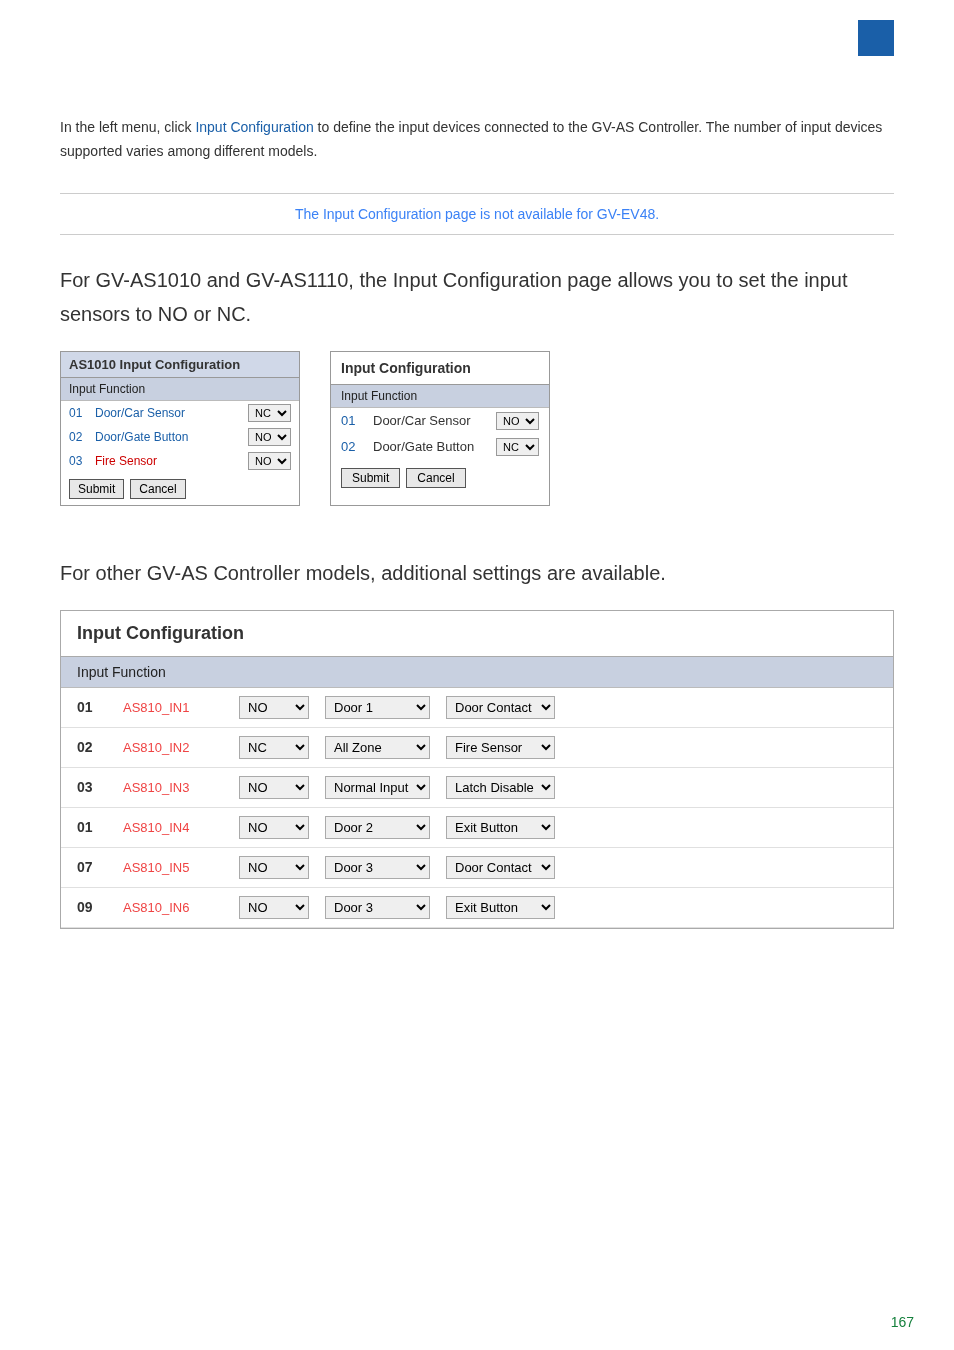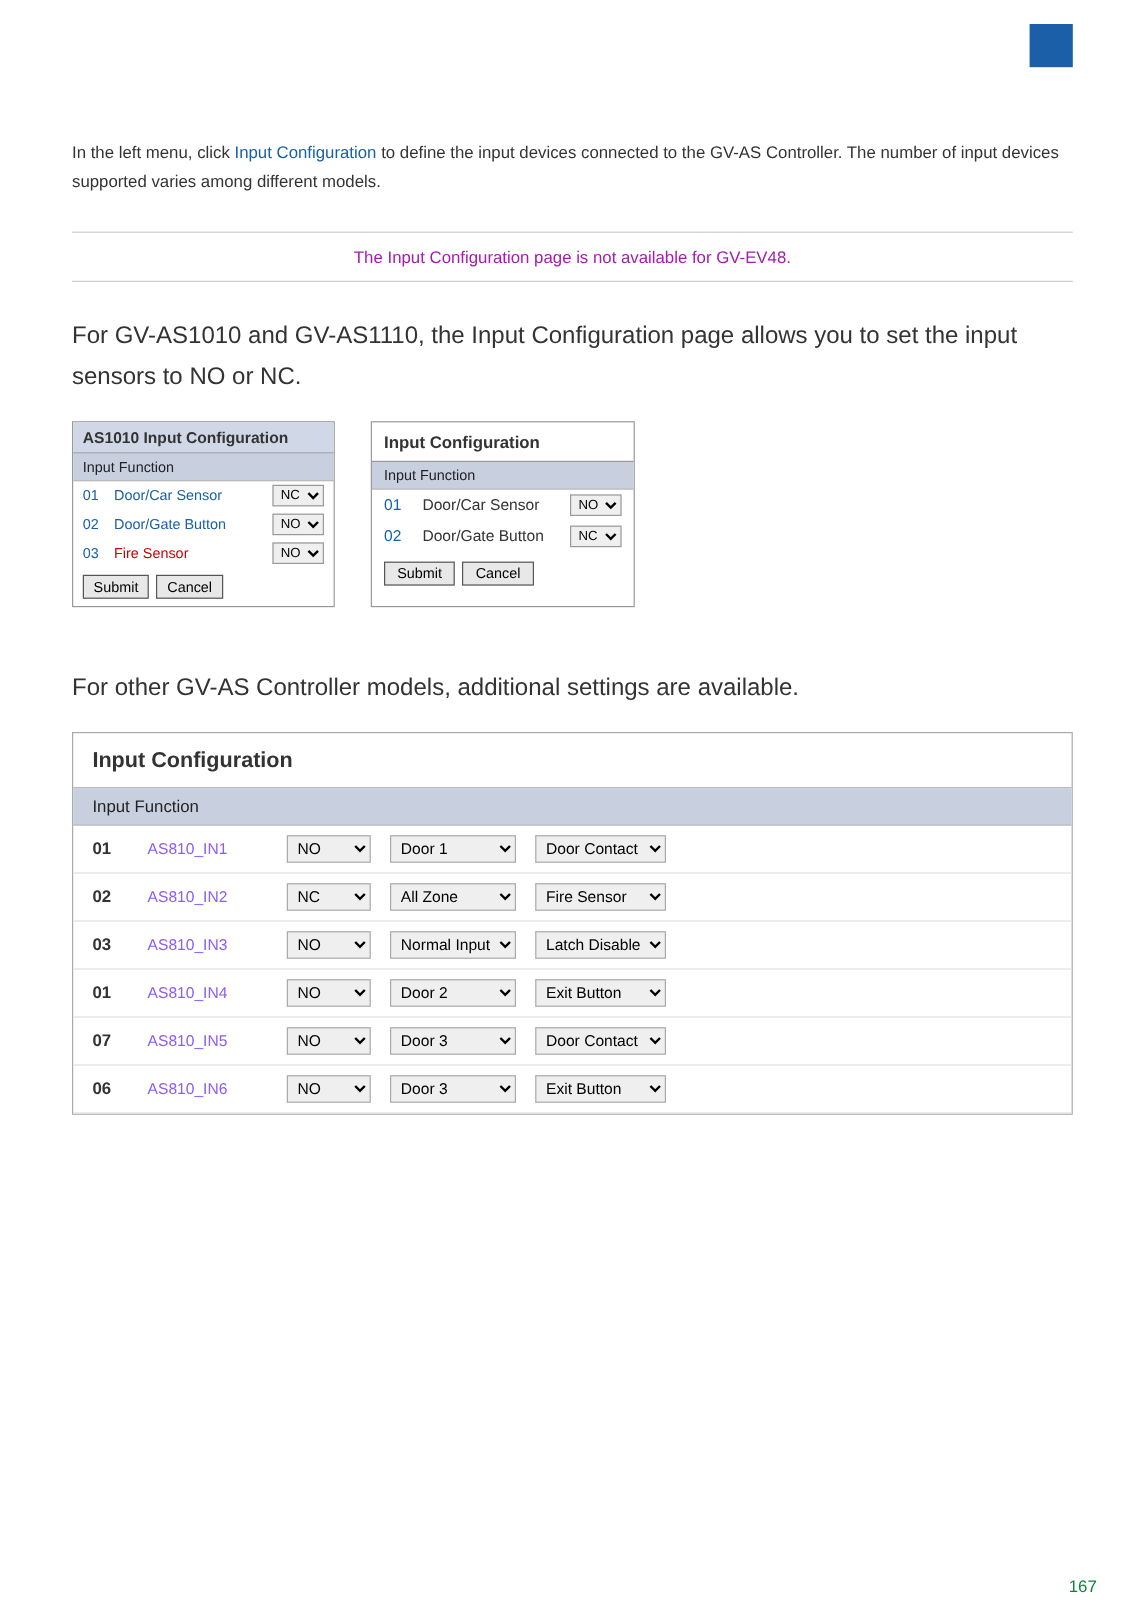--- a/index.html
+++ b/index.html
@@ -34,40 +34,40 @@
 
     .notice-box {
       border-top: 1px solid #ccc;
       border-bottom: 1px solid #ccc;
       padding: 12px 20px;
       margin-bottom: 28px;
       text-align: center;
     }
 
     .notice-text {
-      color: #a21caf;
+      color: #3b82f6;
       font-size: 14px;
     }
 
     .section-text {
       font-size: 20px;
       line-height: 1.7;
       margin-bottom: 20px;
     }
 
     .configs-row {
       display: flex;
       gap: 30px;
       margin-bottom: 50px;
     }
 
     
     .config-panel-old {
       border: 1px solid #999;
-      width: 219px;
+      width: 240px;
       font-size: 13px;
     }
 
     .config-panel-old .panel-title {
       background: #d0d8e8;
       padding: 5px 8px;
       font-weight: bold;
       font-size: 13px;
       color: #333;
       border-bottom: 1px solid #999;
@@ -214,21 +214,21 @@
 
     .big-config-panel .data-row .num {
       min-width: 30px;
       font-weight: bold;
       font-size: 14px;
     }
 
     .big-config-panel .data-row .name {
       min-width: 100px;
       font-size: 13px;
-      color: #8b5cf6;
+      color: #ef4444;
     }
 
     .big-config-panel .data-row select {
       font-size: 13px;
       padding: 2px 4px;
       border: 1px solid #aaa;
       min-width: 70px;
     }
 
     .page-number {
@@ -385,21 +385,21 @@
     </select>
     <select>
       <option>Door 3</option><option>Door 1</option><option>Door 2</option><option>All Zone</option><option>Normal Input</option>
     </select>
     <select>
       <option>Door Contact</option><option>Fire Sensor</option><option>Latch Disable</option><option>Exit Button</option>
     </select>
   </div>
 
   <div class="data-row">
-    <span class="num">06</span>
+    <span class="num">09</span>
     <span class="name">AS810_IN6</span>
     <select>
       <option>NO</option><option>NC</option>
     </select>
     <select>
       <option>Door 3</option><option>Door 1</option><option>Door 2</option><option>All Zone</option><option>Normal Input</option>
     </select>
     <select>
       <option>Exit Button</option><option>Door Contact</option><option>Fire Sensor</option><option>Latch Disable</option>
     </select>

